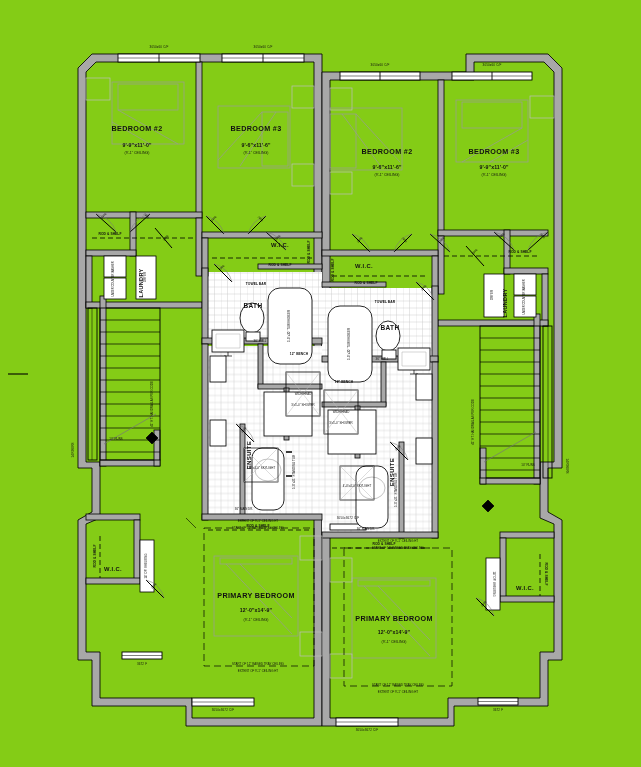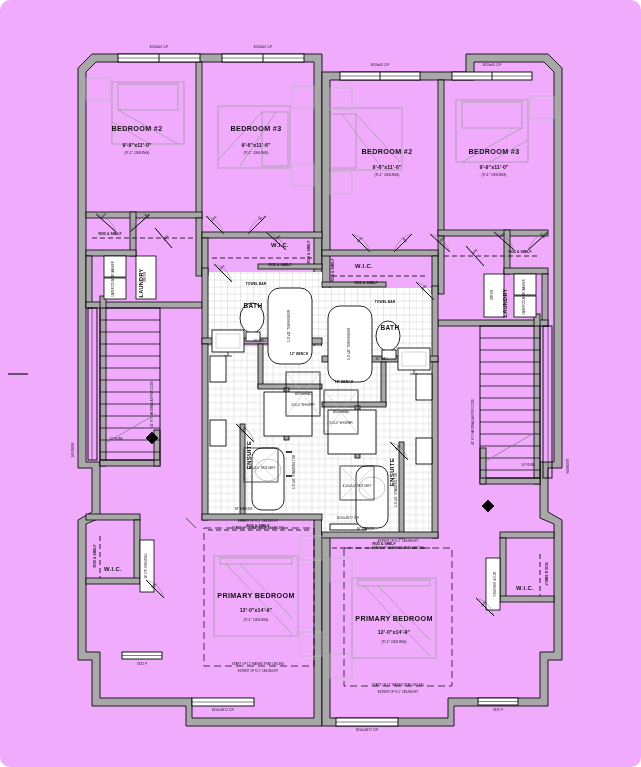--- a/index.html
+++ b/index.html
@@ -1,18 +1,18 @@
 <!DOCTYPE html>
 <html><head>
 <meta charset="utf-8">
 <style>
   html,body{margin:0;padding:0;background:#ffffff;}
   body{width:641px;height:767px;overflow:hidden;
        font-family:"Liberation Sans","DejaVu Sans",sans-serif;color:#000;}
-  #plan{position:relative;width:641px;height:767px;background:#f0abfc;border-radius:10px;}
+  #plan{position:relative;width:641px;height:767px;background:#84cc16;}
   #plan svg{position:absolute;left:0;top:0;}
   .lbl{position:absolute;text-align:center;line-height:1.05;
        color:#111;white-space:nowrap;pointer-events:none;}
   .rm-name{font-size:7.2px;letter-spacing:.35px;font-weight:600;}
   .rm-dim{font-size:5.2px;letter-spacing:.1px;font-weight:600;}
   .rm-ceil{font-size:3.5px;letter-spacing:.05px;}
   .tiny{font-size:3.3px;letter-spacing:.05px;font-weight:600;}
   .tiny2{font-size:2.9px;letter-spacing:.02px;}
   .win{font-size:3.0px;letter-spacing:.15px;}
   .v90{transform:rotate(-90deg);}

